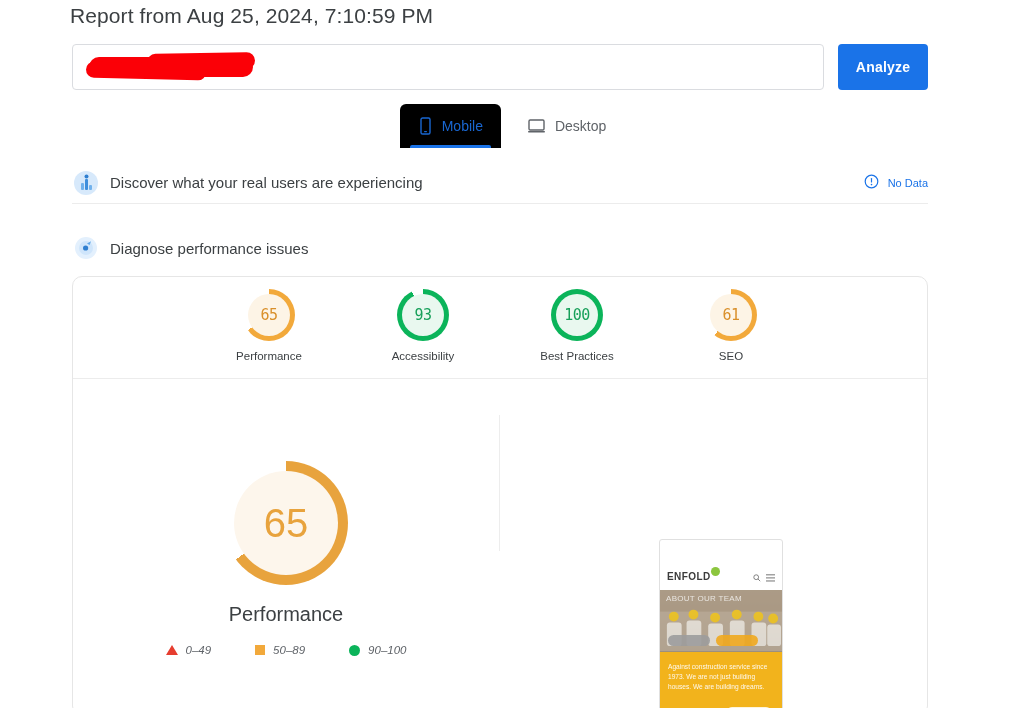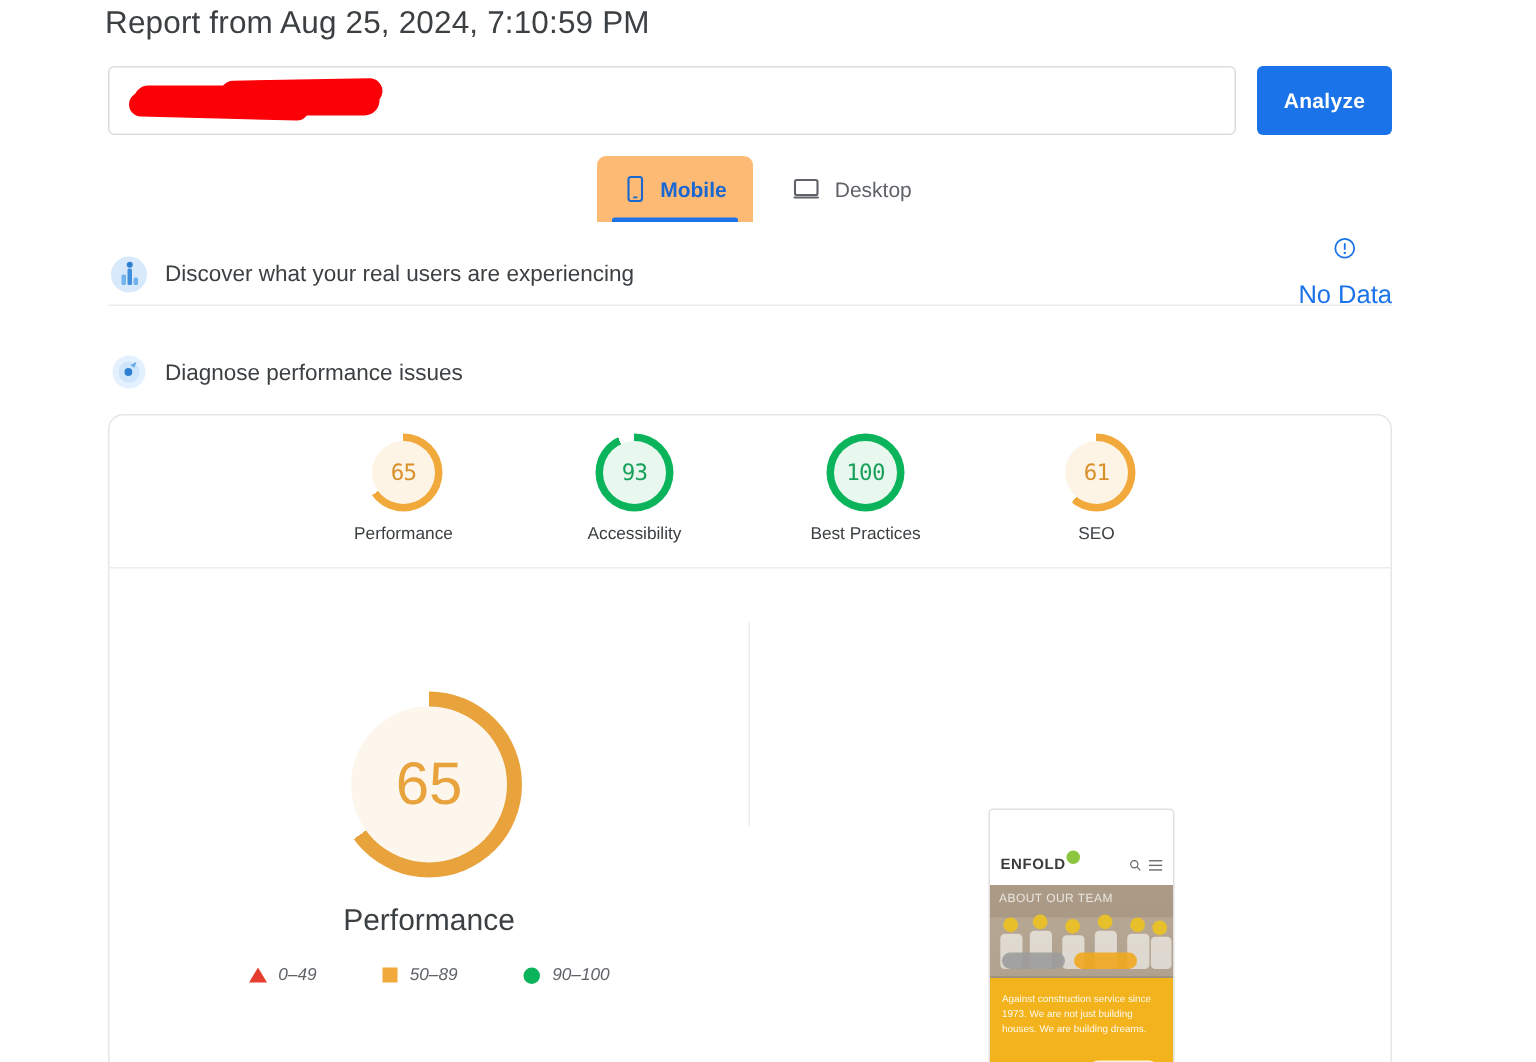--- a/index.html
+++ b/index.html
@@ -49,40 +49,40 @@
   }
 
   
   .tabs { position: absolute; left: 0; top: 104px; width: 1024px; height: 46px;
           display: flex; justify-content: center; gap: 8px; }
   .tab {
     display: flex; align-items: center; gap: 9px;
     padding: 0 18px; height: 44px; cursor: pointer; position: relative;
     font-size: 14px; color: #5f6368; border-radius: 6px 6px 0 0;
   }
-  .tab.active { background: #fdba74; color: #1967d2; font-weight: bold; }
+  .tab.active { background: #000000; color: #1967d2; font-weight: normal; }
   .tab.active::after {
     content: ""; position: absolute; left: 10px; right: 10px; bottom: 0;
     height: 3px; background: #1a73e8; border-radius: 2px 2px 0 0;
   }
   .tab svg { display: block; }
 
   
   .section-row {
     position: absolute; left: 72px; width: 856px;
     display: flex; align-items: center;
   }
   .section-row.real-users { top: 162px; height: 42px; border-bottom: 1px solid #ececec; }
   .section-row.diagnose   { top: 230px; height: 36px; }
   .sec-icon { width: 28px; height: 28px; margin-right: 10px; flex: 0 0 28px;
               display: flex; align-items: center; justify-content: center; }
   .sec-title { font-size: 15px; color: #3c4043; }
   .nodata {
     margin-left: auto; display: flex; align-items: center; gap: 9px;
-    color: #1a73e8; font-size: 17px; cursor: pointer; flex-direction: column;
+    color: #1a73e8; font-size: 11px; cursor: pointer;
   }
 
   
   .card {
     position: absolute; left: 72px; top: 276px; width: 856px; height: 440px;
     border: 1px solid #e6e6e6; border-radius: 10px; background: #fff;
   }
   .gauges {
     position: relative; height: 102px; display: flex;
     align-items: flex-start; justify-content: center; gap: 42px;

